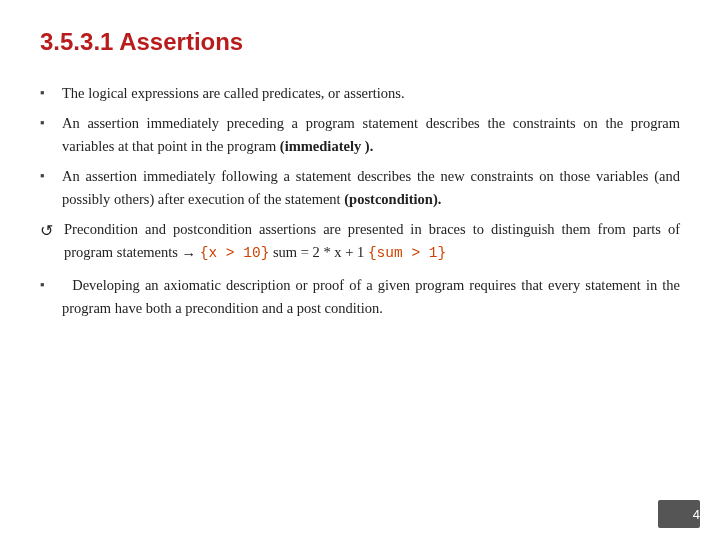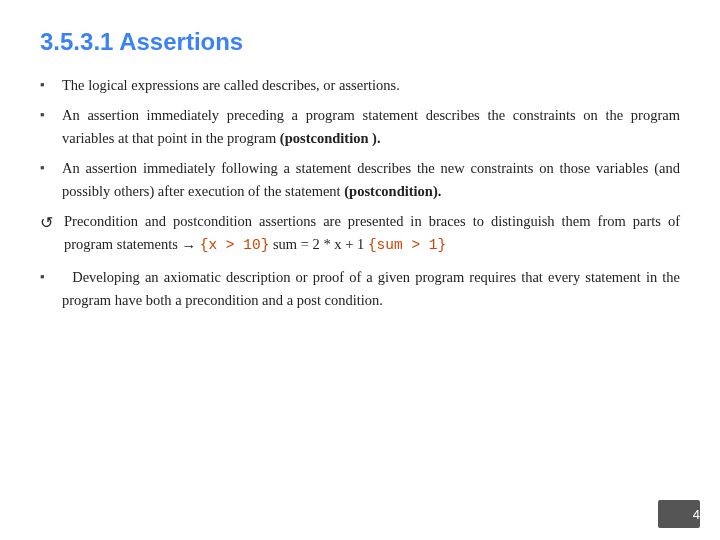--- a/index.html
+++ b/index.html
@@ -17,22 +17,22 @@
     .slide {
       width: 720px;
       height: 540px;
       padding: 28px 40px 20px 40px;
       position: relative;
     }
 
     .slide-title {
       font-size: 24px;
       font-weight: bold;
-      color: #3b82f6;
-      margin-bottom: 18px;
+      color: #b91c1c;
+      margin-bottom: 26px;
       font-family: Arial, Helvetica, sans-serif;
     }
 
     .content {
       font-size: 14.5px;
       line-height: 1.55;
     }
 
     .bullet-item {
       display: flex;
@@ -97,27 +97,27 @@
 <body>
 
 <div class="slide">
 
   <div class="slide-title">3.5.3.1 Assertions</div>
 
   <div class="content">
 
     <div class="bullet-item">
       <span class="bullet-sq">▪</span>
-      <span class="bullet-text">The logical expressions are called describes, or assertions.</span>
+      <span class="bullet-text">The logical expressions are called predicates, or assertions.</span>
     </div>
 
     <div class="bullet-item">
       <span class="bullet-sq">▪</span>
       <span class="bullet-text">
-        An assertion immediately preceding a program statement describes the constraints on the program variables at that point in the program <span class="bold">(postcondition ).</span>
+        An assertion immediately preceding a program statement describes the constraints on the program variables at that point in the program <span class="bold">(immediately ).</span>
       </span>
     </div>
 
     <div class="bullet-item">
       <span class="bullet-sq">▪</span>
       <span class="bullet-text">
         An assertion immediately following a statement describes the new constraints on those variables (and possibly others) after execution of the statement <span class="bold">(postcondition).</span>
       </span>
     </div>
 

